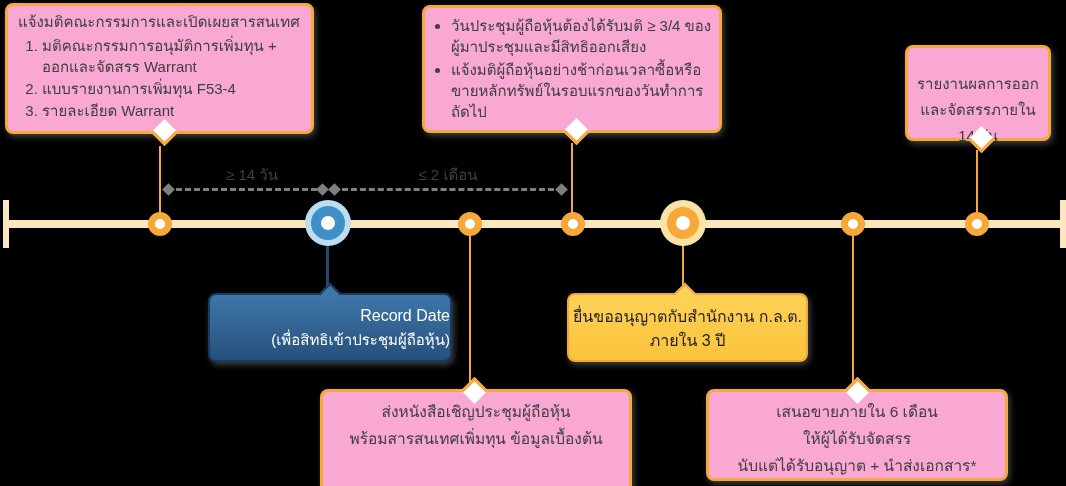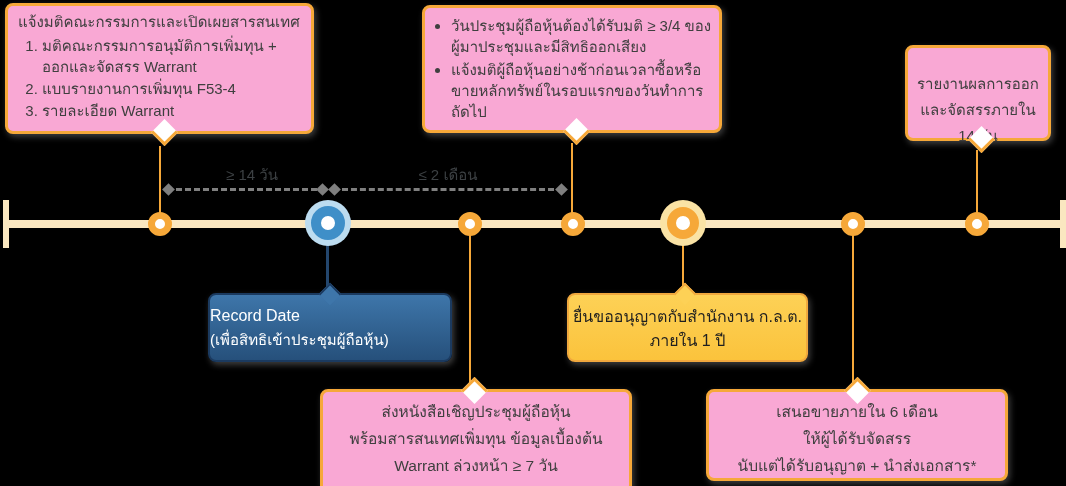--- a/index.html
+++ b/index.html
@@ -47,21 +47,21 @@
   .b-invite{left:320px;top:389px;width:312px;height:104px;text-align:center;padding-top:6px;line-height:27px;font-size:15.5px;}
   .b-offer{left:706px;top:389px;width:302px;height:92px;text-align:center;padding-top:6px;line-height:27px;font-size:15.5px;}
   .box ol{margin:2px 0 0 0;padding-left:24px;}
   .box ol li{line-height:21px;margin-bottom:1px;}
   .box ul{margin:0;padding-left:18px;list-style:disc;}
   .box ul li{line-height:21px;margin-bottom:2px;}
   .b-board .title{line-height:22px;}
   
   .b-record{left:208px;top:293px;width:244px;height:69px;border:2px solid var(--record_border,#1B3A5F);border-radius:8px;
     background:linear-gradient(var(--record_top,#3E76AA),var(--record_bottom,#26507B));
-    color:#fff;text-align:left;padding-top:9px;line-height:24px;z-index:4;position:absolute;box-sizing:border-box;
+    color:#fff;text-align:right;padding-top:9px;line-height:24px;z-index:4;position:absolute;box-sizing:border-box;
     box-shadow:2px 3px 6px rgba(140,140,140,0.45);}
   .b-record .l1{font-size:16px;}
   .tail-record{position:absolute;top:-9px;width:14px;height:14px;transform:rotate(45deg);
     background:var(--record_top,#3E76AA);border-left:2px solid var(--record_border,#1B3A5F);border-top:2px solid var(--record_border,#1B3A5F);}
   
   .b-sec{left:567px;top:293px;width:241px;height:69px;border:2px solid var(--yellow_border,#F0A83E);border-radius:8px;
     background:linear-gradient(var(--yellow_top,#FDD156),var(--yellow_bottom,#FBC33C));
     color:var(--dark_text,#1F1F1F);text-align:center;padding-top:10px;line-height:24px;font-size:16px;z-index:4;position:absolute;box-sizing:border-box;
     box-shadow:2px 3px 6px rgba(140,140,140,0.45);}
   .tail-sec{position:absolute;top:-9px;width:14px;height:14px;transform:rotate(45deg);
@@ -132,28 +132,27 @@
 
   <div class="b-record">
     <div class="tail-record" style="left:112px;"></div>
     <div class="l1">Record Date</div>
     <div>(เพื่อสิทธิเข้าประชุมผู้ถือหุ้น)</div>
   </div>
 
   <div class="b-sec">
     <div class="tail-sec" style="left:108px;"></div>
     <div>ยื่นขออนุญาตกับสำนักงาน ก.ล.ต.</div>
-    <div>ภายใน 1 ปี</div>
+    <div>ภายใน 3 ปี</div>
   </div>
 
   <div class="box b-invite">
     <div class="tail tail-up" style="left:142px;"></div>
     <div>ส่งหนังสือเชิญประชุมผู้ถือหุ้น</div>
     <div>พร้อมสารสนเทศเพิ่มทุน ข้อมูลเบื้องต้น</div>
-    <div>Warrant ล่วงหน้า ≥ 7 วัน</div>
   </div>
 
   <div class="box b-offer">
     <div class="tail tail-up" style="left:139px;"></div>
     <div>เสนอขายภายใน 6 เดือน</div>
     <div>ให้ผู้ได้รับจัดสรร</div>
     <div>นับแต่ได้รับอนุญาต + นำส่งเอกสาร*</div>
   </div>
 
 </div>

